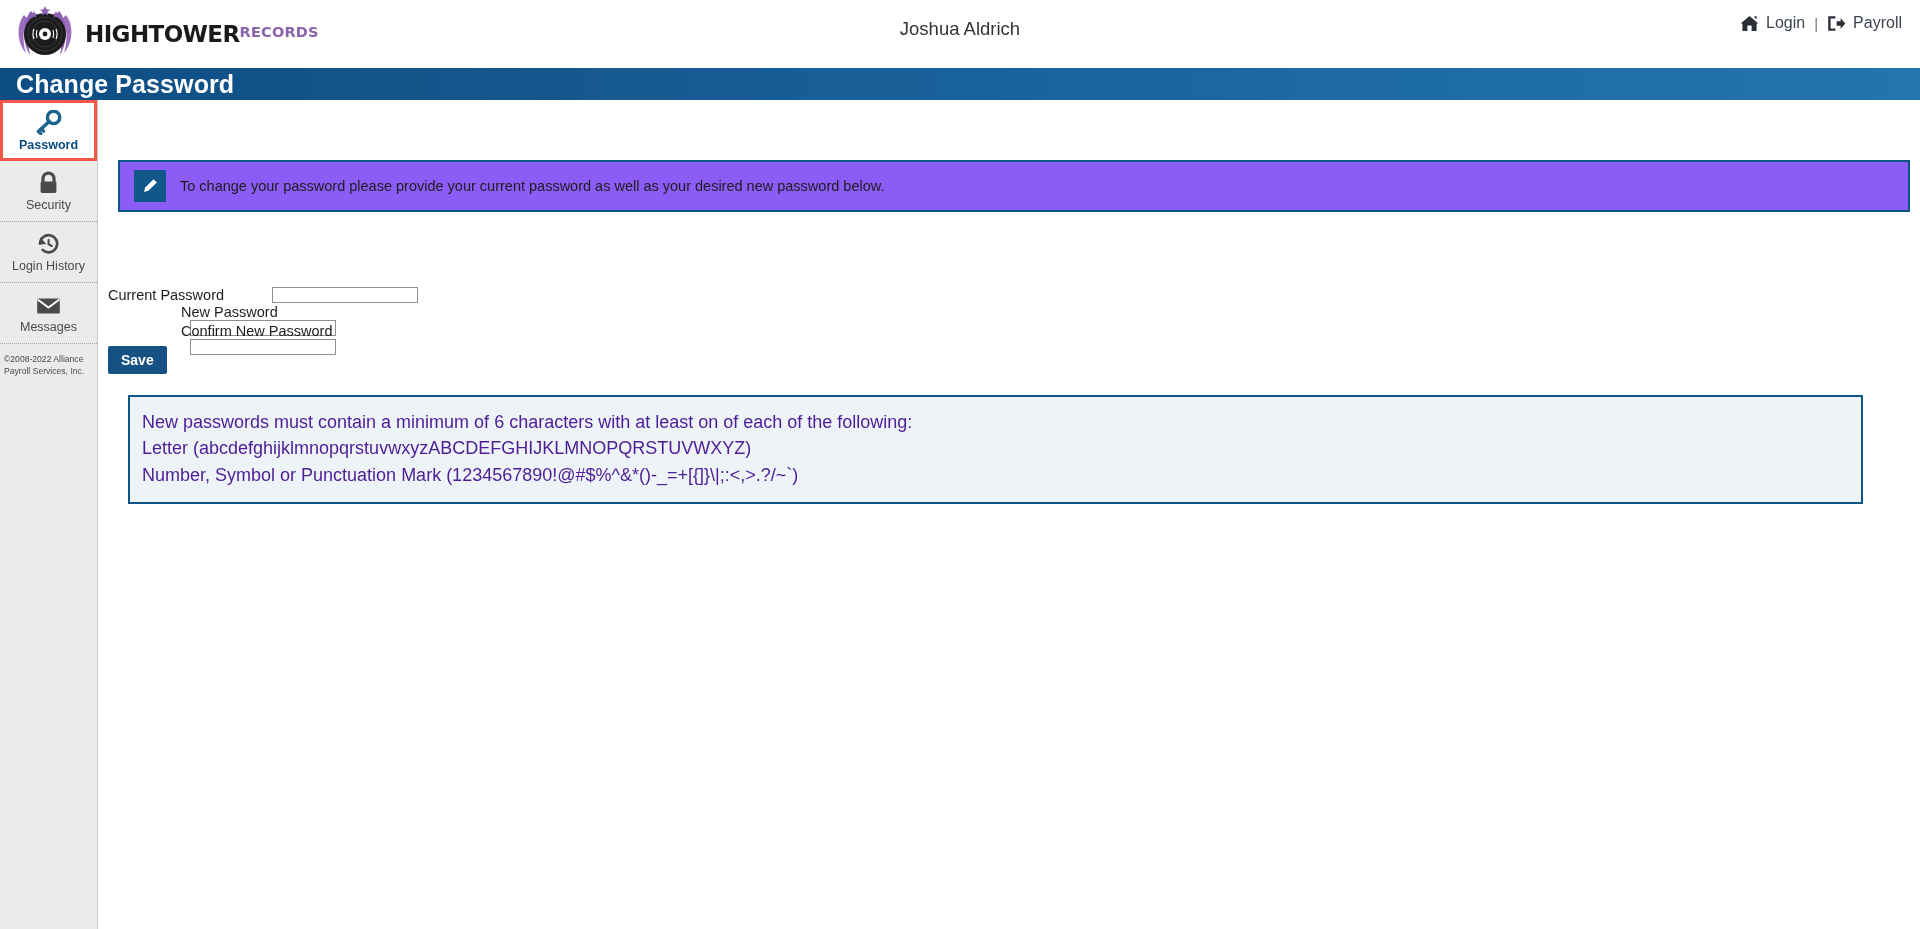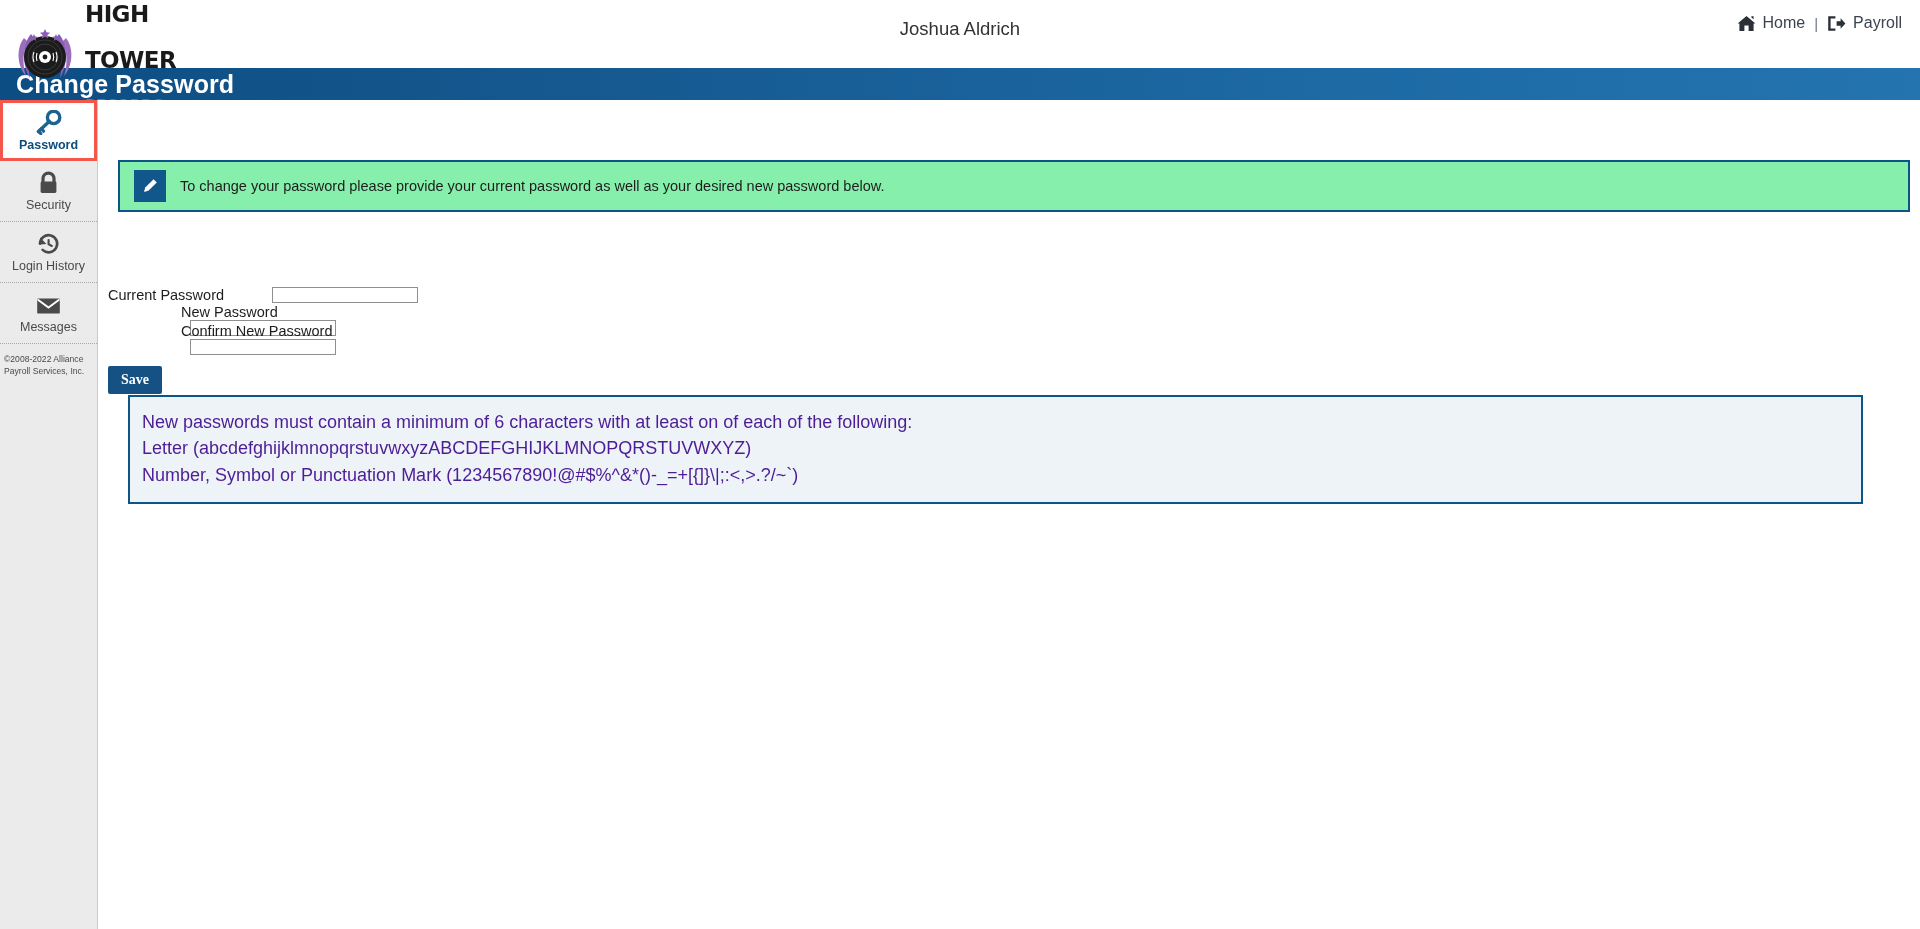--- a/index.html
+++ b/index.html
@@ -22,24 +22,23 @@
     position: absolute;
     left: 14px;
     top: 3px;
     display: flex;
     align-items: center;
     gap: 9px;
   }
   .logo-mark { width: 62px; height: 62px; display: block; }
   .logo-text {
     display: flex;
-    flex-direction: column;
+    flex-direction: row;
     line-height: 0.86;
     padding-top: 2px;
-    gap: 26px;
   }
   .logo-high, .logo-tower {
     font-family: "DejaVu Sans", sans-serif;
     font-weight: bold;
     font-size: 23px;
     letter-spacing: -0.6px;
     color: #1a1a1a;
   }
   .logo-records {
     font-family: "DejaVu Sans", sans-serif;
@@ -143,21 +142,21 @@
     background: #ffffff;
     position: relative;
   }
 
   .info-banner {
     position: absolute;
     left: 20px;
     top: 60px;
     width: 1792px;
     height: 52px;
-    background: #86efac;
+    background: #8b5cf6;
     border: 2px solid #0d5487;
     display: flex;
     align-items: center;
     padding-left: 14px;
     gap: 14px;
   }
   .banner-icon {
     width: 32px; height: 32px;
     background: #11578c;
     display: flex;
@@ -191,25 +190,25 @@
     width: 146px;
     height: 16px;
     border: 1px solid #8f8f8f;
     background: #ffffff;
     font-family: "Liberation Sans", sans-serif;
     font-size: 12px;
     padding: 0 3px;
     outline: none;
   }
   .save-btn {
-    margin-top: 24px;
+    margin-top: 4px;
     background: #165184;
     color: #ffffff;
     border: none;
-    font-family: Liberation Serif, serif;
+    font-family: Liberation Sans, sans-serif;
     font-size: 14px;
     font-weight: bold;
     padding: 6px 13px;
     cursor: pointer;
     border-radius: 2px;
   }
 
   .req-box {
     position: absolute;
     left: 30px;
@@ -262,21 +261,21 @@
   <div class="user-name">Joshua Aldrich</div>
 
   <div class="top-right">
     <a class="tr-link">
       <span class="ico">
         <svg width="19" height="17" viewBox="0 0 19 17">
           <path d="M9.5 1 L18.4 8.6 L16.6 8.6 L16.6 16 L11.6 16 L11.6 10.6 L7.4 10.6 L7.4 16 L2.4 16 L2.4 8.6 L0.6 8.6 Z" fill="#2b3038"></path>
           <path d="M14.4 1.2 L16.6 1.2 L16.6 4.2 L14.4 2.4 Z" fill="#2b3038"></path>
         </svg>
       </span>
-      <span>Home</span>
+      <span>Login</span>
     </a>
     <span class="divider">|</span>
     <a class="tr-link">
       <span class="ico">
         <svg width="19" height="17" viewBox="0 0 19 17">
           <path d="M1.2 1.2 L8.4 1.2 L8.4 3.4 L3.6 3.4 L3.6 13.6 L8.4 13.6 L8.4 15.8 L1.2 15.8 Z" fill="#2b3038"></path>
           <path d="M9.6 6.2 L13.6 6.2 L13.6 3.2 L18.4 8.5 L13.6 13.8 L13.6 10.8 L9.6 10.8 Z" fill="#2b3038"></path>
         </svg>
       </span>
       <span>Payroll</span>

